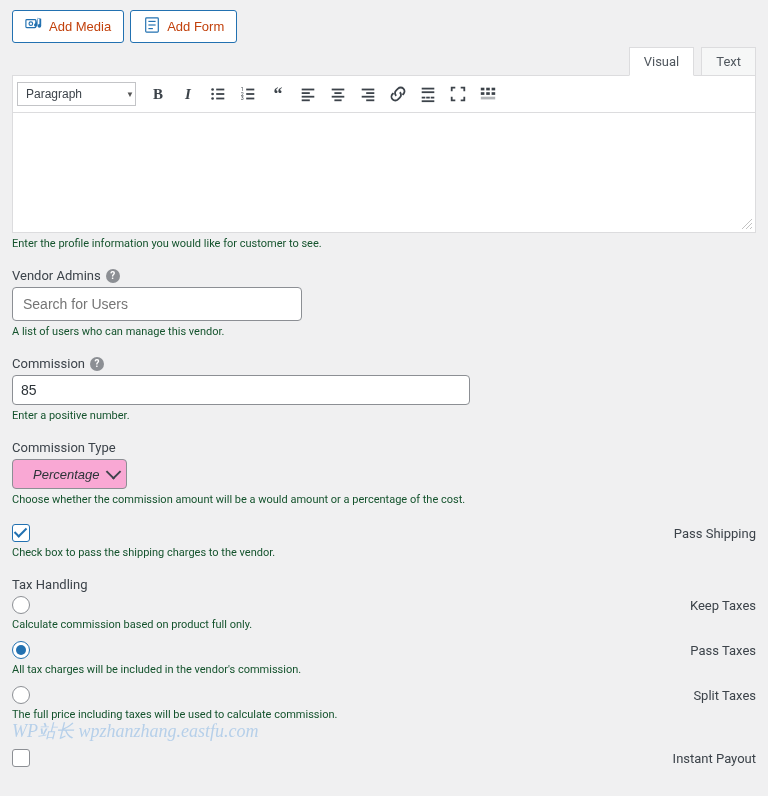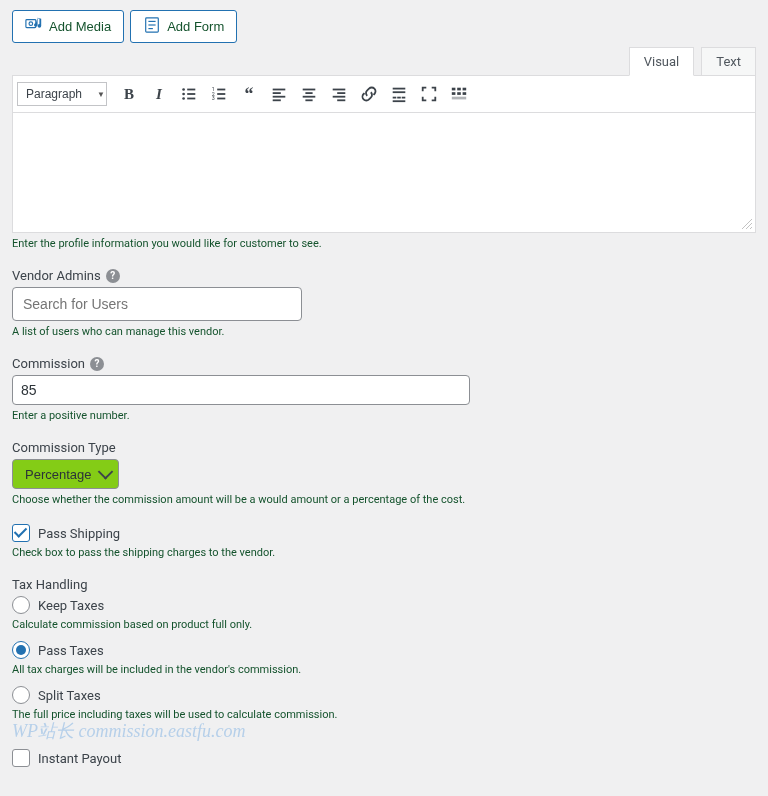--- a/index.html
+++ b/index.html
@@ -41,21 +41,21 @@
     .btn-row {
       display: flex;
       gap: 6px;
       margin: 4px 0;
     }
     .add-btn {
       display: inline-flex;
       align-items: center;
       gap: 6px;
       border: 1px solid #2271b1;
-      color: #14532d;
+      color: #c2410c;
       background: #fff;
       padding: 5px 12px;
       font-size: 13px;
       border-radius: 3px;
       cursor: pointer;
     }
     .add-btn svg { width: 18px; height: 18px; }
     
     .editor-wrap {
       margin-top: 4px;
@@ -95,21 +95,21 @@
     }
     .format-select {
       border: 1px solid #c3c4c7;
       background: #fff;
       color: #3c434a;
       font-size: 12px;
       padding: 4px 22px 4px 8px;
       margin-right: 6px;
       appearance: none;
       position: relative;
-      width: 90px;
+      width: 119px;
     }
     .select-wrap { position: relative; display: inline-block; }
     .select-wrap::after {
       content: "▼";
       position: absolute;
       right: 8px;
       top: 50%;
       transform: translateY(-50%);
       font-size: 8px;
       color: #555;
@@ -159,46 +159,48 @@
       padding: 4px 8px;
       font-size: 14px;
       color: #2c3338;
       background: #fff;
       width: 458px;
       height: 30px;
     }
     .select-input {
       border: 1px solid #8c8f94;
       border-radius: 4px;
-      padding: 4px 26px 4px 12px;
+      padding: 4px 26px 4px 20px;
       font-size: 13px;
       color: #2c3338;
-      background: #84cc16;
+      background: #f9a8d4;
       appearance: none;
       height: 30px;
+      font-style: italic;
     }
     .select-outer { position: relative; display: inline-block; }
     .select-outer::after {
       content: "";
       position: absolute;
       right: 8px;
       top: 50%;
       width: 9px;
       height: 9px;
       border-right: 2px solid #3c434a;
       border-bottom: 2px solid #3c434a;
       transform: translateY(-70%) rotate(45deg);
       pointer-events: none;
     }
     
     .check-row, .radio-row {
       display: flex;
       align-items: center;
-      gap: 8px;
+      gap: 16px;
       margin-bottom: 2px;
+      justify-content: space-between;
     }
     .cbox {
       appearance: none;
       width: 18px;
       height: 18px;
       border: 1px solid #8c8f94;
       border-radius: 3px;
       background: #fff;
       position: relative;
       cursor: pointer;
@@ -434,20 +436,20 @@
   </label>
   <div class="help-text" style="margin-bottom:10px;">All tax charges will be included in the vendor's commission.</div>
 
   <label class="radio-row">
     <input type="radio" name="tax" class="radio" style="">
     <span class="opt-label">Split Taxes</span>
   </label>
   <div class="help-text" style="margin-bottom:4px;">The full price including taxes will be used to calculate commission.</div>
 </div>
 
-<div class="watermark">WP站长  commission.eastfu.com</div>
+<div class="watermark">WP站长  wpzhanzhang.eastfu.com</div>
 
 <div class="section">
   <label class="check-row">
     <input type="checkbox" class="cbox" style="">
     <span class="opt-label">Instant Payout</span>
   </label>
 </div>
 
 </body></html>

